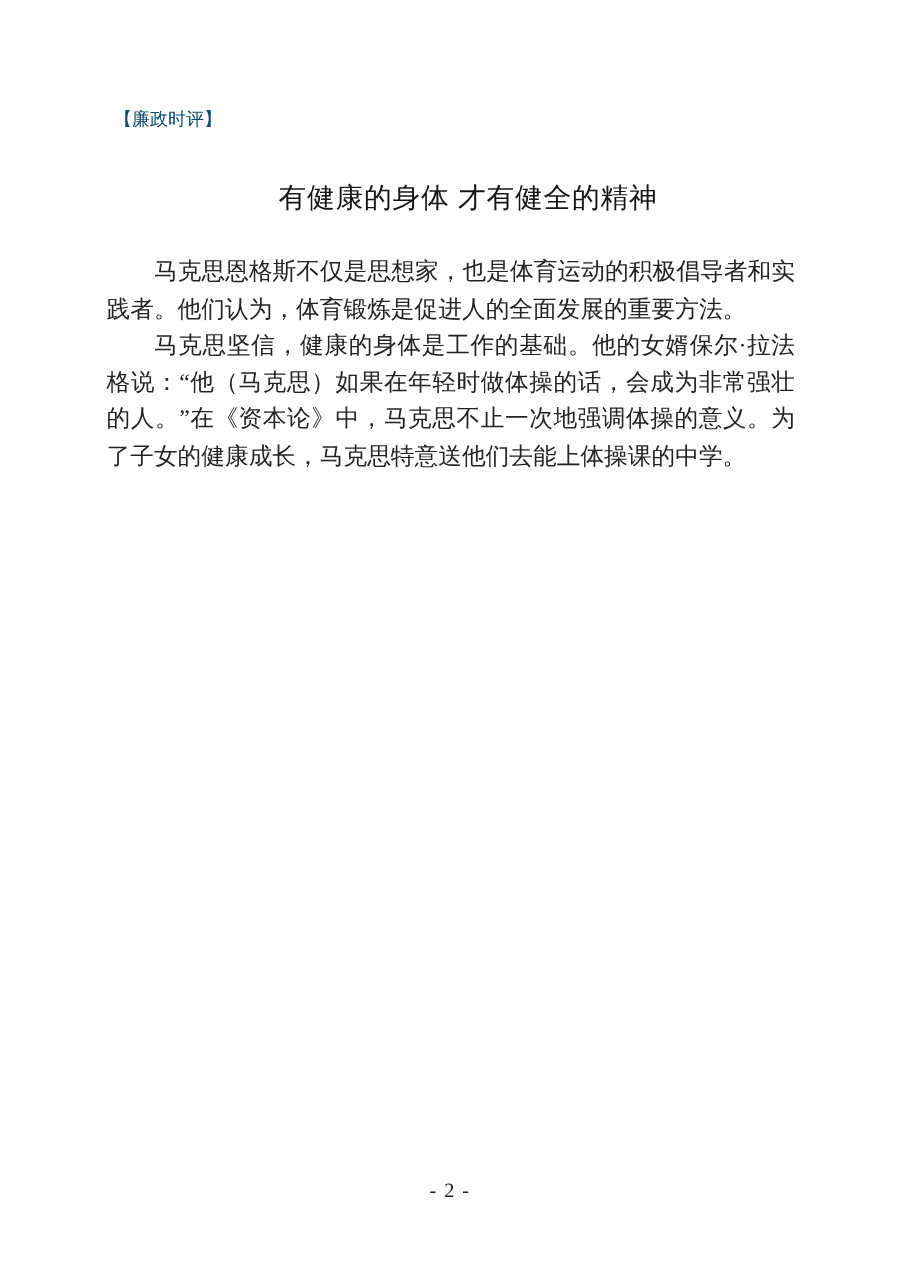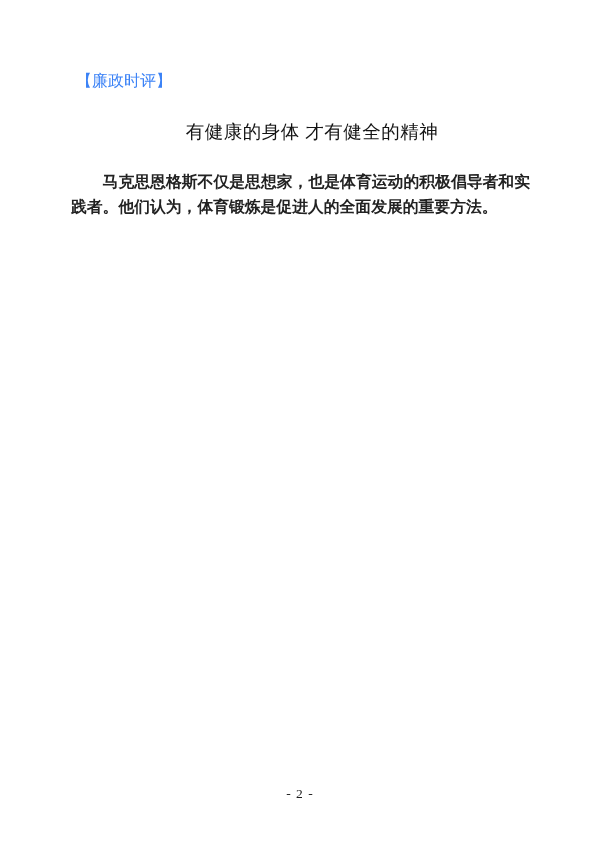--- a/index.html
+++ b/index.html
@@ -13,22 +13,22 @@
     height: 849px;
     background: #ffffff;
     overflow: hidden;
     color: #1e1e1e;
   }
   .category {
     position: absolute;
     top: 71px;
     left: 76px;
     font-family: Liberation Serif, serif;
-    font-size: 16px;
-    color: #3b82f6;
+    font-size: 12px;
+    color: #0c4a6e;
     white-space: nowrap;
   }
   .title {
     position: absolute;
     top: 119px;
     left: 72px;
     width: 458px;
     text-align: center;
     transform: translateX(11px);
     font-family: "Liberation Sans", "DejaVu Sans", sans-serif;
@@ -41,21 +41,20 @@
   .body {
     position: absolute;
     top: 170px;
     left: 71px;
     width: 459px;
     font-family: "Liberation Serif", "DejaVu Serif", serif;
     font-size: 15.8px;
     line-height: 24.6px;
     text-align: justify;
     color: #222222;
-    font-weight: bold;
   }
   .body p {
     margin: 0;
     padding: 0;
     text-indent: 2em;
   }
   .pagenum {
     position: absolute;
     top: 786px;
     left: 0;
@@ -71,17 +70,18 @@
 <body>
 
 <div class="page">
 
   <div class="category">【廉政时评】</div>
 
   <div class="title">有健康的身体 才有健全的精神</div>
 
   <div class="body">
     <p>马克思恩格斯不仅是思想家，也是体育运动的积极倡导者和实践者。他们认为，体育锻炼是促进人的全面发展的重要方法。</p>
+    <p>马克思坚信，健康的身体是工作的基础。他的女婿保尔·拉法格说：“他（马克思）如果在年轻时做体操的话，会成为非常强壮的人。”在《资本论》中，马克思不止一次地强调体操的意义。为了子女的健康成长，马克思特意送他们去能上体操课的中学。</p>
   </div>
 
   <div class="pagenum">- 2 -</div>
 
 </div>
 
 </body></html>

